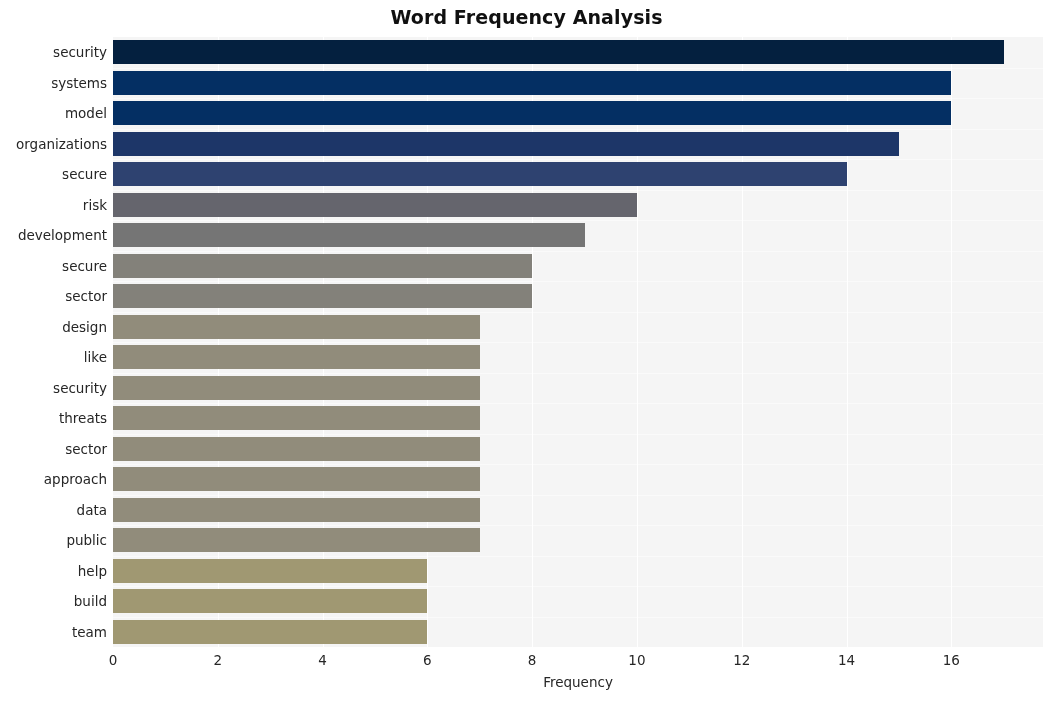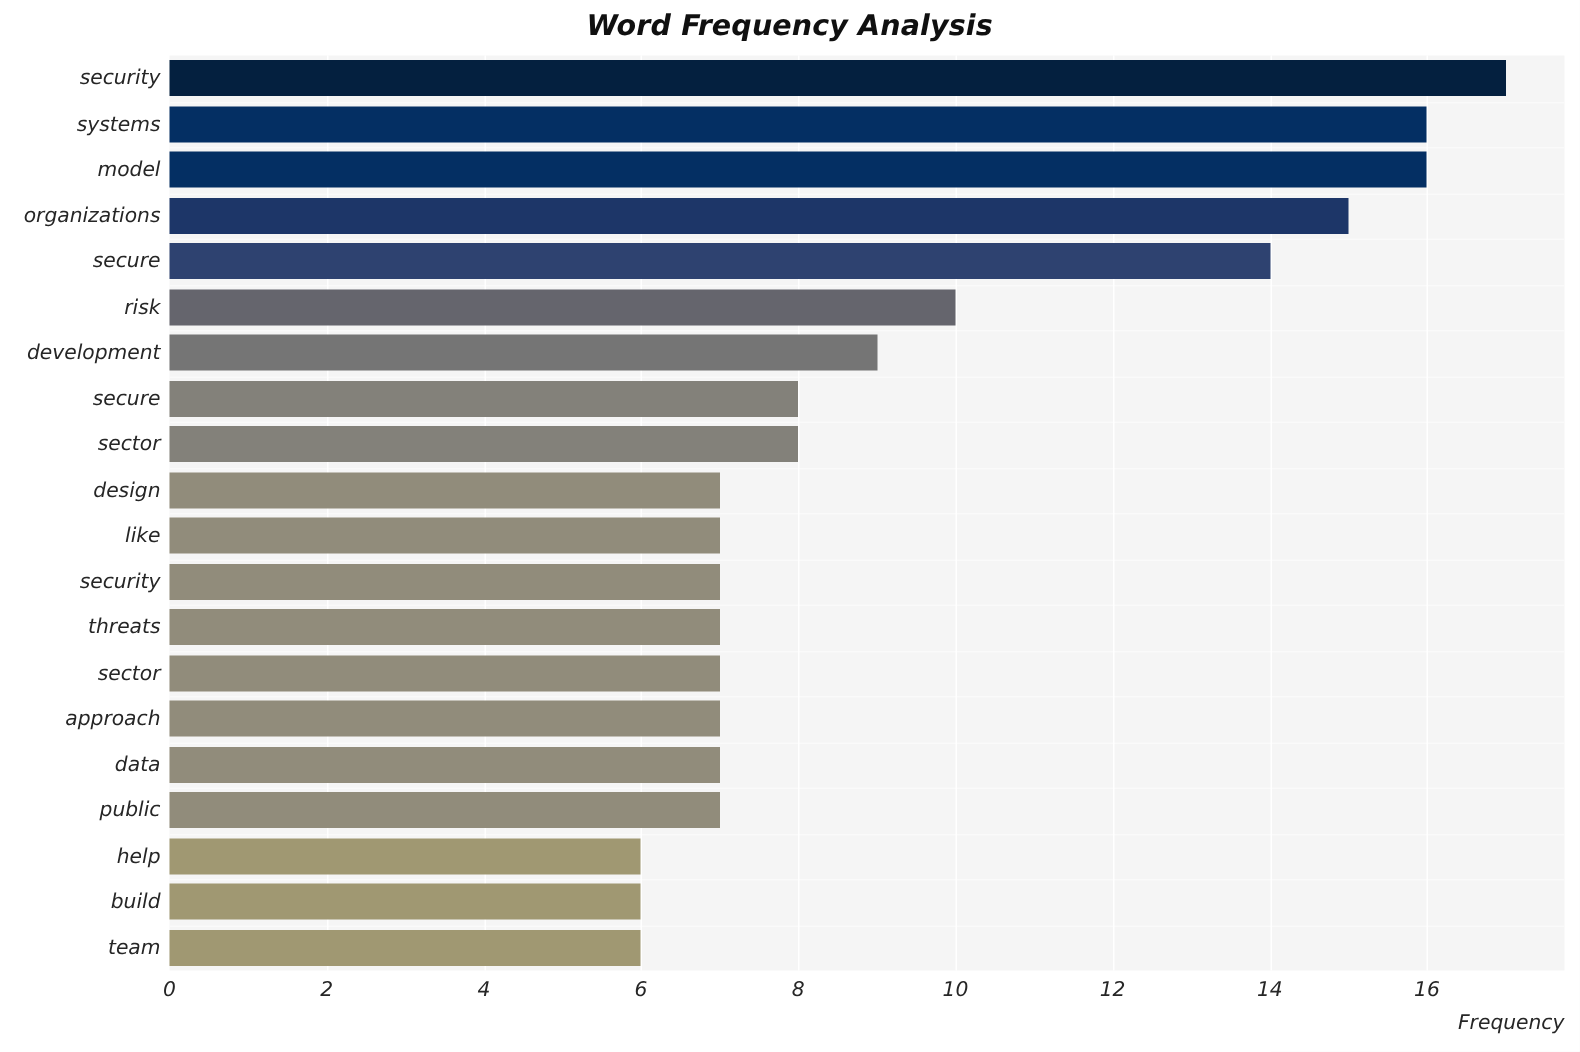--- a/index.html
+++ b/index.html
@@ -8,21 +8,20 @@
     width: 1053px; height: 701px;
     background: #ffffff;
     font-family: "DejaVu Sans", "Liberation Sans", sans-serif;
     overflow: hidden;
   }
   #figure {
     position: relative;
     width: 972px;
     height: 701px;
     background: #ffffff;
-    font-style: italic;
   }
   #chart-title {
     position: absolute;
     left: 0; top: 6px;
     width: 1053px;
     text-align: center;
     font-size: 19px;
     font-weight: bold;
     color: #101010;
     letter-spacing: 0.1px;
@@ -94,21 +93,21 @@
     margin-left: -20px;
     text-align: center;
     font-size: 13.5px;
     color: #262626;
   }
   #x-axis-title {
     position: absolute;
     left: 113px;
     top: 674px;
     width: 930px;
-    text-align: right;
+    text-align: center;
     font-size: 13.5px;
     color: #262626;
   }
 </style>
 </head>
 <body>
 
 <div id="figure" style="background: rgb(255, 255, 255);">
 
   <div id="chart-title">Word Frequency Analysis</div>

